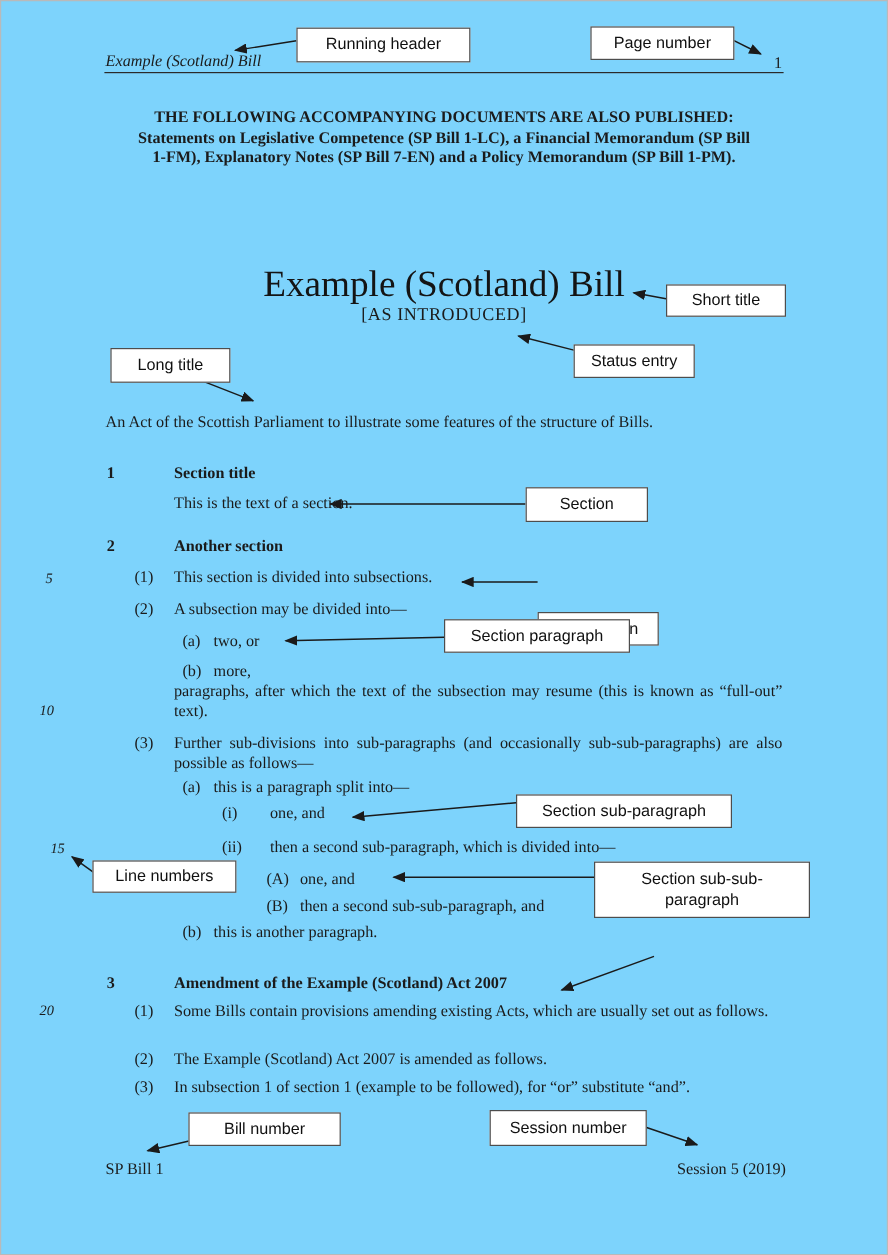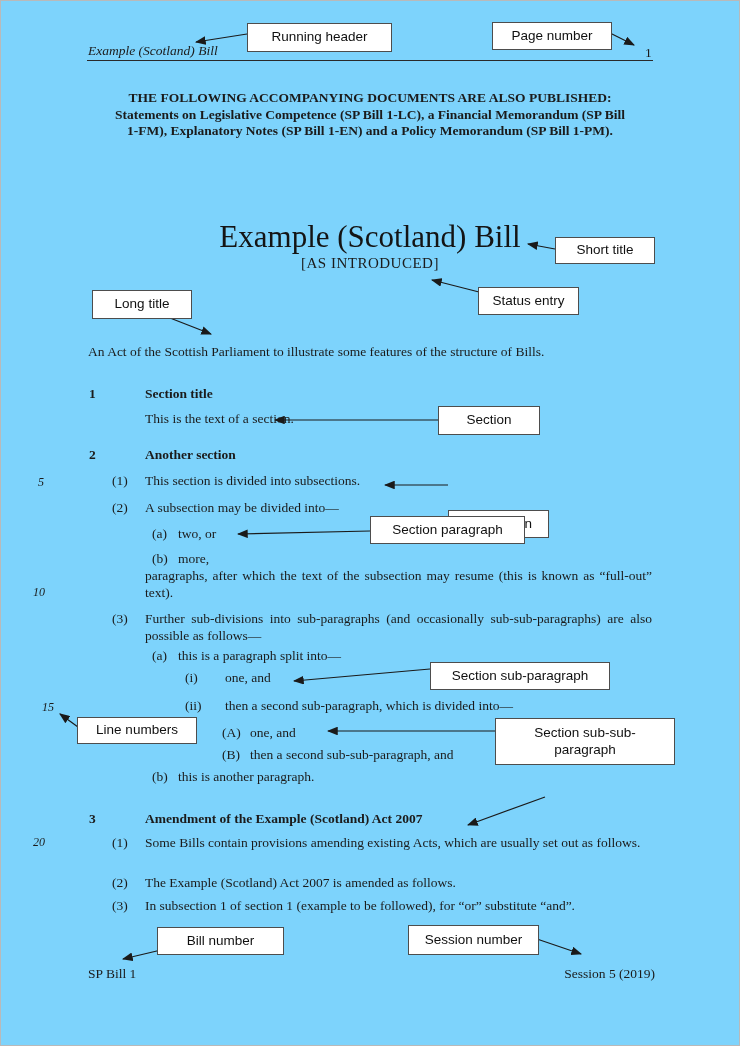--- a/index.html
+++ b/index.html
@@ -83,21 +83,21 @@
   <div class="callout" style="left:408px;top:925px;width:129px;height:28px;">Session number</div>
   <div class="callout" style="left:157px;top:927px;width:125px;height:26px;">Bill number</div>
 
   <div class="abs doc ital" style="left:88px;top:42px;">Example (Scotland) Bill</div>
   <div class="abs doc" style="left:645px;top:44px;">1</div>
   <div class="rule" style="top:60px;"></div>
 
   <div class="center-col" style="top:90px;">
     <div class="accline">THE FOLLOWING ACCOMPANYING DOCUMENTS ARE ALSO PUBLISHED:</div>
     <div class="accline">Statements on Legislative Competence (SP Bill 1-LC), a Financial Memorandum (SP Bill</div>
-    <div class="accline">1-FM), Explanatory Notes (SP Bill 1-EN) and a Policy Memorandum (SP Bill 1-PM).</div>
+    <div class="accline">1-FM), Explanatory Notes (SP Bill 7-EN) and a Policy Memorandum (SP Bill 1-PM).</div>
   </div>
 
   <div class="center-col bigtitle" style="top:220px;">Example (Scotland) Bill</div>
   <div class="center-col status" style="top:255px;">[AS INTRODUCED]</div>
 
   <div class="abs doc" style="left:88px;top:343px;width:564px;">An Act of the Scottish Parliament to illustrate some features of the structure of Bills.</div>
 
   <div class="row" style="top:385px;">
     <span class="snum">1</span>
     <div class="stitle">Section title</div>

